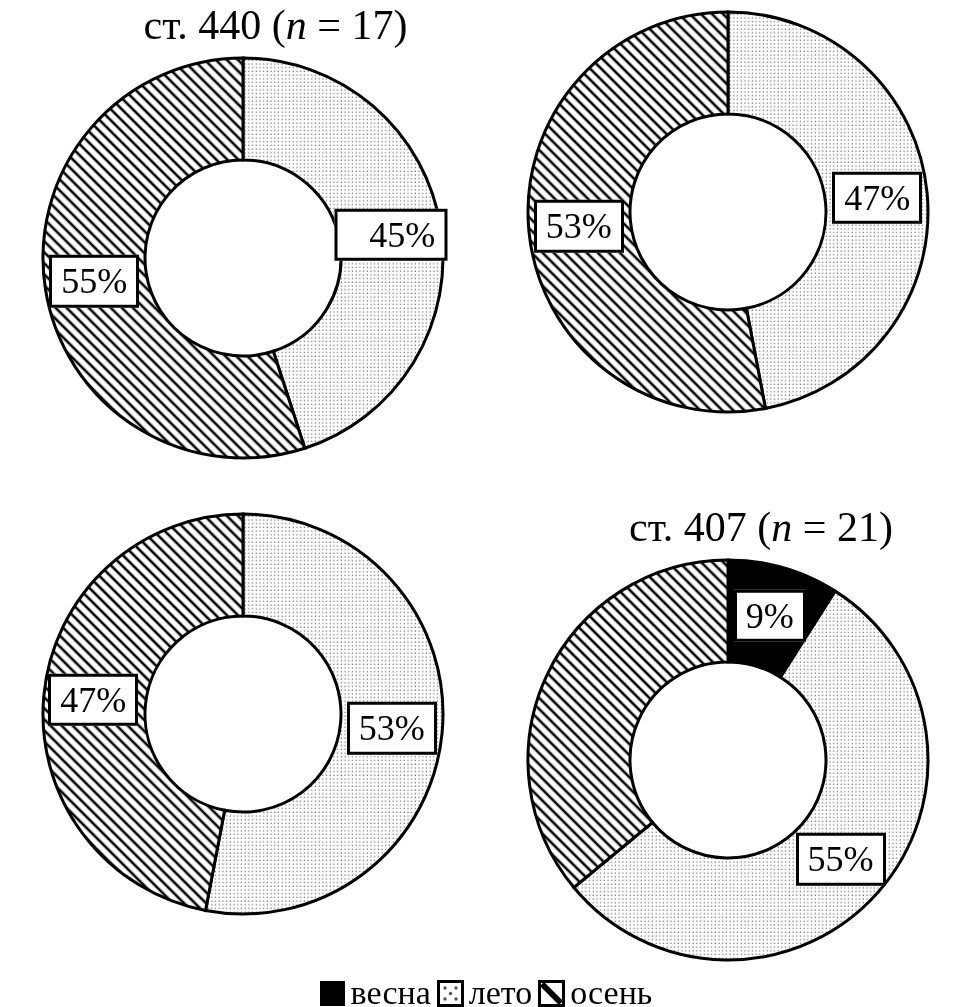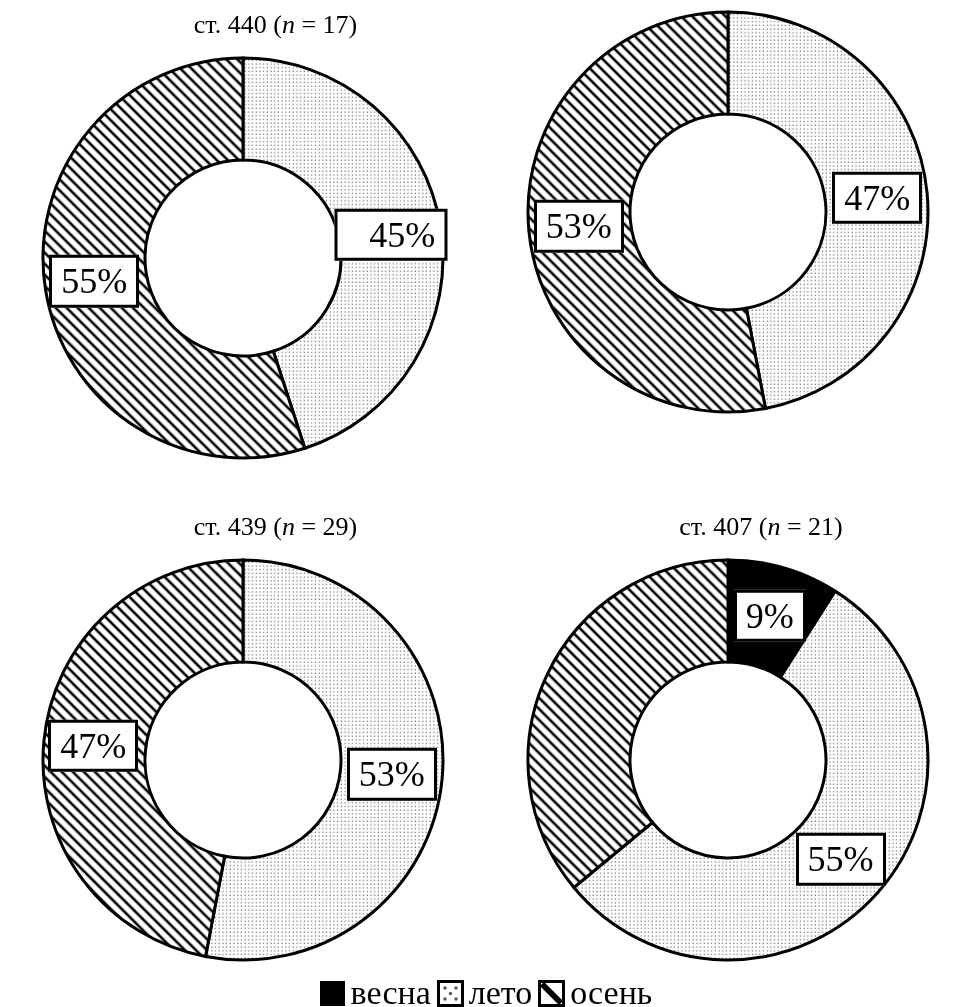--- a/index.html
+++ b/index.html
@@ -11,21 +11,21 @@
   .figure { width: 971px; }
   .grid {
     display: grid;
     grid-template-columns: 485px 486px;
     row-gap: 36px;
     padding-top: 2px;
   }
   .cell { display: flex; flex-direction: column; align-items: center; }
   .chart-title {
     height: 46px; line-height: 46px;
-    font-size: 26px; white-space: nowrap;
+    font-size: 42px; white-space: nowrap;
     transform: translateX(33px);
   }
   .chart-title i { font-style: italic; }
   .donut { position: relative; width: 420px; height: 420px; }
   .donut svg { position: absolute; left: 0; top: 0; }
   .slice-label {
     position: absolute;
     transform: translate(-50%, -50%);
     background: #ffffff;
     border: 3px solid #000000;
@@ -83,21 +83,20 @@
             </defs>
             <path d="M 210 10 A 200 200 0 0 1 247.47626291714482 406.45745014573777 L 228.36336882940097 306.2641505714115 A 98 98 0 0 0 210 112 Z" fill="url(#dots1)" stroke="#000000" stroke-width="3"></path>
             <path d="M 247.47626291714482 406.45745014573777 A 200 200 0 1 1 209.99999999999994 10 L 209.99999999999997 112 A 98 98 0 1 0 228.36336882940097 306.2641505714115 Z" fill="url(#hatch1)" stroke="#000000" stroke-width="3"></path>
           </svg>
           <div class="slice-label" style="left: 359.334px; top: 195.884px;">47%</div>
           <div class="slice-label" style="left: 60.6657px; top: 224.116px;">53%</div>
         </div>
     </figure>
 
     <figure class="cell" style="margin:0">
-      <div class="chart-title"><span>ст. 439 (</span><i>n</i><span> = 29)</span></div>
       <div class="donut">
           <svg width="420" height="420" viewBox="0 0 420 420">
             <defs>
               <pattern id="dots2" width="3.7" height="3.7" patternUnits="userSpaceOnUse">
                 <rect width="3.7" height="3.7" fill="#ffffff"></rect>
                 <circle cx="1.2" cy="1.2" r="0.65" fill="#555555"></circle>
               </pattern>
               <pattern id="hatch2" width="7.8" height="7.8" patternUnits="userSpaceOnUse" patternTransform="rotate(45)">
                 <rect width="7.8" height="7.8" fill="#ffffff"></rect>
                 <line x1="0" y1="3.9" x2="7.8" y2="3.9" stroke="#000000" stroke-width="2.6"></line>

